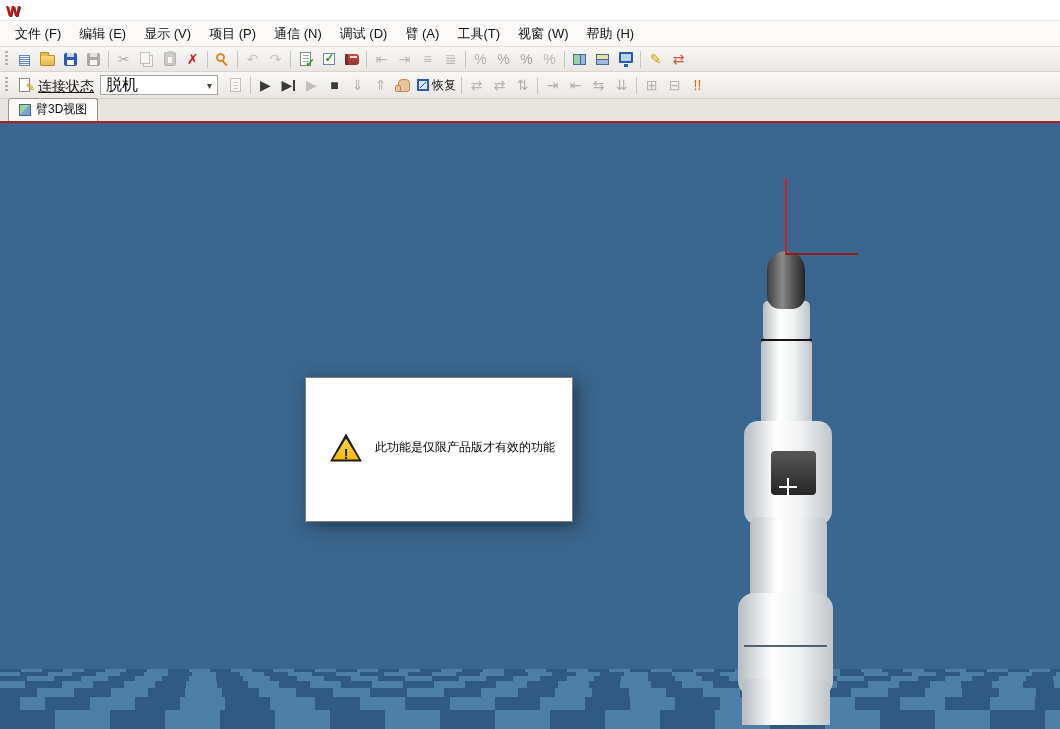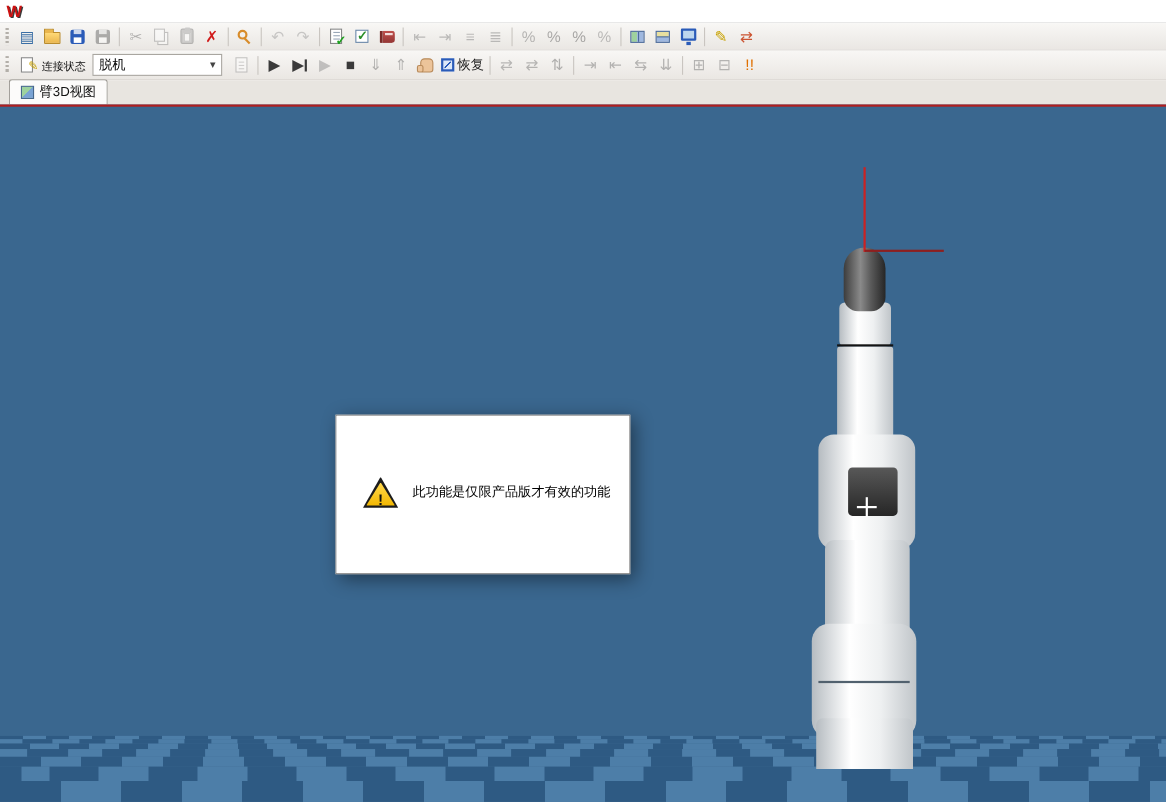--- a/index.html
+++ b/index.html
@@ -89,24 +89,24 @@
   .ic-hand { min-width:0; width:12px; height:13px; background:#ecc49a; border:1px solid #b88a5a;
              border-radius:4px 4px 3px 3px; position:relative; }
   .ic-hand::before { content:""; position:absolute; left:-4px; top:5px; width:4px; height:5px;
              background:#ecc49a; border:1px solid #b88a5a; border-radius:2px; }
   .ic-recover { min-width:0; width:12px; height:12px; border:2px solid #2a5bb8; background:#dce8f8; position:relative; }
   .ic-recover::after { content:""; position:absolute; inset:1px;
              background:linear-gradient(135deg,transparent 42%,#2a5bb8 42% 58%,transparent 58%); }
   .ic-step::after { content:""; display:inline-block; width:2px; height:11px; background:currentColor; margin-left:1px; }
 
   
-  .conn-label { font-size:10px; color:#111; margin:4px 4px 0 2px; white-space:nowrap; }
+  .conn-label { font-size:14px; color:#111; margin:4px 4px 0 2px; white-space:nowrap;text-decoration:underline; }
   .combo { width:118px; height:20px; background:#fff; border:1px solid #a9a6a0;
            display:flex; align-items:center; margin:0 6px 0 2px; }
-  .combo-value { flex:1; font-size:12px; padding-left:5px; color:#000; }
+  .combo-value { flex:1; font-size:16px; padding-left:5px; color:#000; }
   .combo-arrow { width:15px; text-align:center; color:#444; font-size:10px; }
 
   
   .tabbar { height:22px; flex:0 0 auto; background:#e8e5e0; display:flex; align-items:flex-end; padding-left:8px; }
   .tab { display:inline-flex; align-items:center; gap:5px; background:#fcfbfa;
          border:1px solid #9a9791; border-bottom:none; border-radius:3px 3px 0 0;
          padding:2px 10px 3px; font-size:12px; color:#111; }
   .tab-icon { width:12px; height:12px; border:1px solid #47688c;
          background:linear-gradient(135deg,#9ed29e 0 50%,#7aa3d4 50% 100%); }
 
@@ -176,20 +176,33 @@
 </style>
 </head>
 <body>
 
 <div class="app">
 
   <div class="titlebar">
     <span class="logo">W</span>
   </div>
 
+  <div class="menubar">
+
+  <button class="menu-item">文件 (F)</button>
+      <button class="menu-item">编辑 (E)</button>
+      <button class="menu-item">显示 (V)</button>
+      <button class="menu-item">项目 (P)</button>
+      <button class="menu-item">通信 (N)</button>
+      <button class="menu-item">调试 (D)</button>
+      <button class="menu-item">臂 (A)</button>
+      <button class="menu-item">工具(T)</button>
+      <button class="menu-item">视窗 (W)</button>
+      <button class="menu-item">帮助 (H)</button>
+    </div>
 
   <div class="toolbar toolbar-main">
     <span class="grip"></span>
     <div class="tb-group">
 
     <button class="tb-btn">
           <span class="ic" style="color: rgb(58, 110, 165);">▤</span>
         </button>
         <button class="tb-btn">
           <span class="ic ic-folder"></span>

